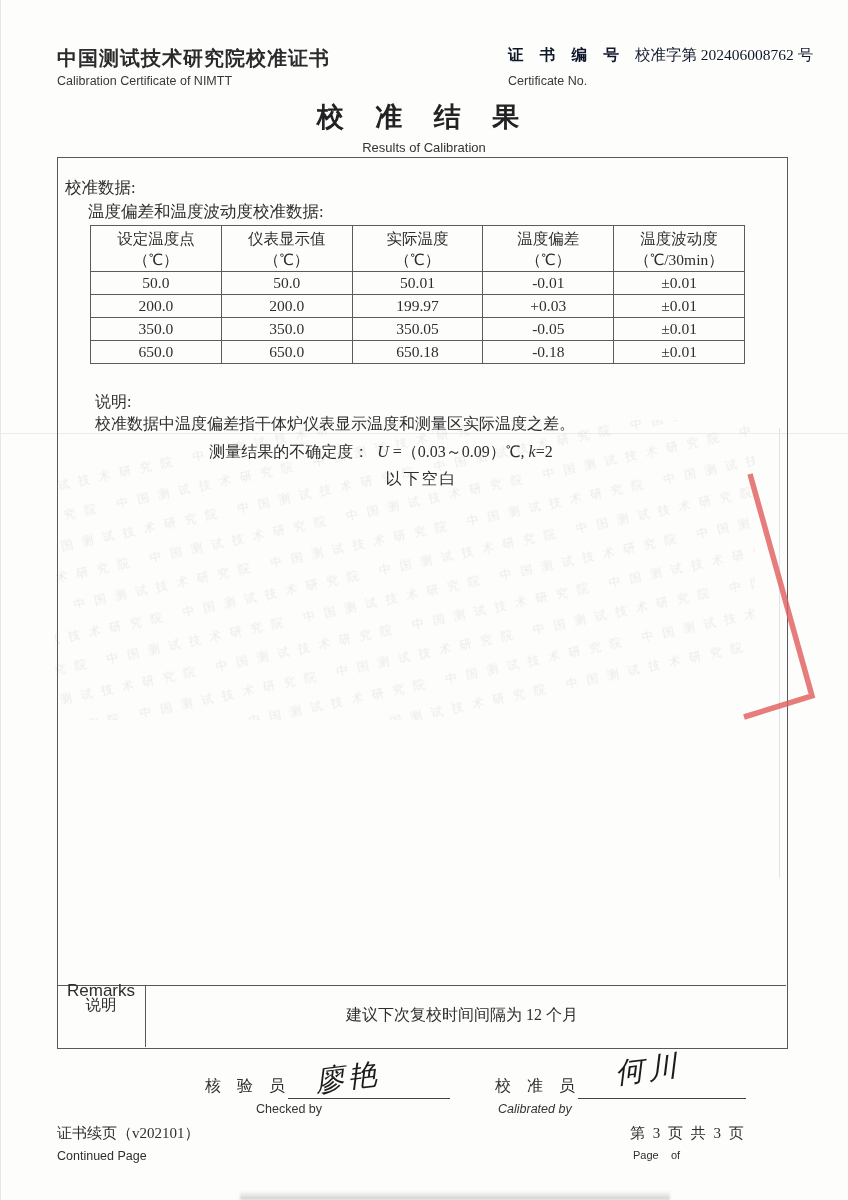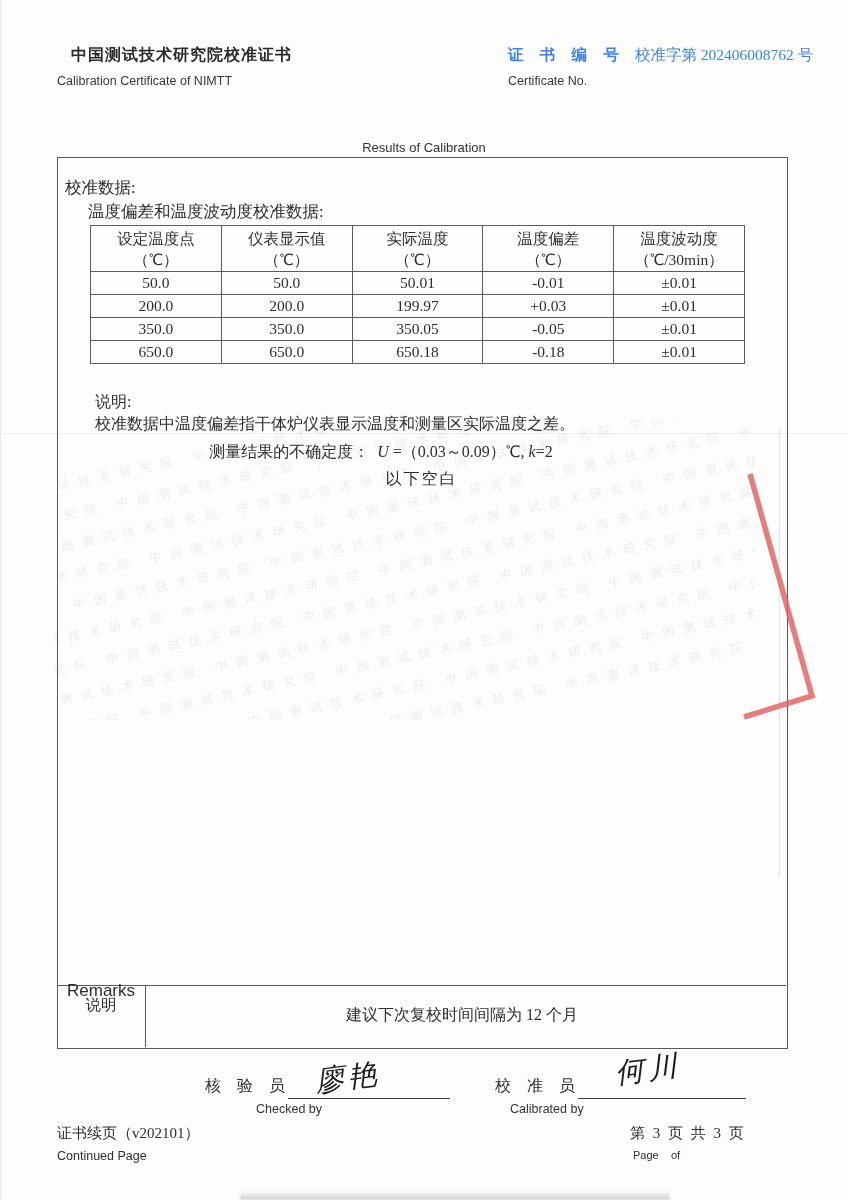--- a/index.html
+++ b/index.html
@@ -30,23 +30,23 @@
   }
   .watermark-inner{
     transform:rotate(-12deg) translate(-30px,-40px);
     font-size:12px;line-height:30px;letter-spacing:9px;word-break:break-all;
     color:rgba(135,135,140,0.16);
     filter:blur(0.4px);
     width:900px;
   }
 
   
-  .hdr-cn-left{left:57px;top:45px;font-size:16px;font-weight:600;letter-spacing:1px;color:#2b2b2b;margin-left:14px;}
+  .hdr-cn-left{left:57px;top:45px;font-size:20px;font-weight:600;letter-spacing:1px;color:#2b2b2b;}
   .hdr-en-left{left:57px;top:74px;font-size:12.5px;color:#383838;}
-  .hdr-right{left:508px;top:45px;font-size:15.5px;color:#3b82f6;white-space:nowrap;}
+  .hdr-right{left:508px;top:45px;font-size:15.5px;color:#0f172a;white-space:nowrap;}
   .hdr-right .lbl{letter-spacing:6px;font-weight:600;margin-right:10px;}
   .hdr-en-right{left:508px;top:74px;font-size:12.5px;color:#383838;}
   .title-cn{left:0;top:99px;width:848px;text-align:center;font-size:27px;font-weight:700;
     letter-spacing:12px;color:#222;}
   .title-en{left:0;top:140px;width:848px;text-align:center;font-size:13px;color:#333;}
 
   
   .main-box{left:57px;top:157px;width:729px;height:890px;border:1.4px solid #595959;z-index:2;}
   .sec-label{left:65px;top:177px;font-size:16.5px;z-index:2;}
   .tbl-caption{left:88px;top:201px;font-size:16.5px;z-index:2;}
@@ -106,20 +106,21 @@
     <div class="watermark-inner" id="watermark-inner">中国测试技术研究院 中国测试技术研究院 中国测试技术研究院 中国测试技术研究院 中国测试技术研究院 中国测试技术研究院 中国测试技术研究院 中国测试技术研究院 中国测试技术研究院 中国测试技术研究院 中国测试技术研究院 中国测试技术研究院 中国测试技术研究院 中国测试技术研究院 中国测试技术研究院 中国测试技术研究院 中国测试技术研究院 中国测试技术研究院 中国测试技术研究院 中国测试技术研究院 中国测试技术研究院 中国测试技术研究院 中国测试技术研究院 中国测试技术研究院 中国测试技术研究院 中国测试技术研究院 中国测试技术研究院 中国测试技术研究院 中国测试技术研究院 中国测试技术研究院 中国测试技术研究院 中国测试技术研究院 中国测试技术研究院 中国测试技术研究院 中国测试技术研究院 中国测试技术研究院 中国测试技术研究院 中国测试技术研究院 中国测试技术研究院 中国测试技术研究院 中国测试技术研究院 中国测试技术研究院 中国测试技术研究院 中国测试技术研究院 中国测试技术研究院 中国测试技术研究院 中国测试技术研究院 中国测试技术研究院 </div>
   </div>
 
   <div class="abs hdr-cn-left sans">中国测试技术研究院校准证书</div>
   <div class="abs hdr-en-left sans">Calibration Certificate of NIMTT</div>
   <div class="abs hdr-right sans">
     <span class="lbl">证 书 编 号</span><span class="serif">校准字第 202406008762 号</span>
   </div>
   <div class="abs hdr-en-right sans">Certificate No.</div>
 
+  <div class="abs title-cn sans">校 准 结 果</div>
   <div class="abs title-en sans">Results of Calibration</div>
 
   <div class="abs main-box"></div>
 
   <div class="abs sec-label">校准数据:</div>
   <div class="abs tbl-caption">温度偏差和温度波动度校准数据:</div>
 
   <table class="cal">
     <thead>
       <tr>
@@ -193,21 +194,21 @@
   <div class="abs remarks-text">建议下次复校时间间隔为 12 个月</div>
 
   <div class="abs sig-label" style="left:205px;top:1076px;">核 验 员</div>
   <div class="abs sig-line" style="left:288px;top:1072px;width:162px;height:26px;"></div>
   <div class="abs sig-hand" style="left:315px;top:1058px;">廖艳</div>
   <div class="abs sig-en" style="left:212px;top:1102px;margin-left:44px;">Checked by</div>
 
   <div class="abs sig-label" style="left:495px;top:1076px;">校 准 员</div>
   <div class="abs sig-line" style="left:578px;top:1072px;width:168px;height:26px;"></div>
   <div class="abs sig-hand" style="left:615px;top:1050px;">何川</div>
-  <div class="abs sig-en" style="left:510px;top:1102px;">Calibrated by</div>
+  <div class="abs sig-en" style="left:498px;top:1102px;font-style:italic;">Calibrated by</div>
 
   <div class="abs foot-left-cn">证书续页（v202101）</div>
   <div class="abs foot-left-en">Continued Page</div>
   <div class="abs foot-right-cn">第 3 页 共 3 页</div>
   <div class="abs foot-right-en">Page    of</div>
 
   <svg class="abs stamp-svg" width="848" height="1200" viewBox="0 0 848 1200">
     <defs>
       <linearGradient id="stampFade" gradientUnits="userSpaceOnUse" x1="678" y1="352" x2="766" y2="682">
         <stop offset="0" stop-color="#e15b5b" stop-opacity="0"></stop>

